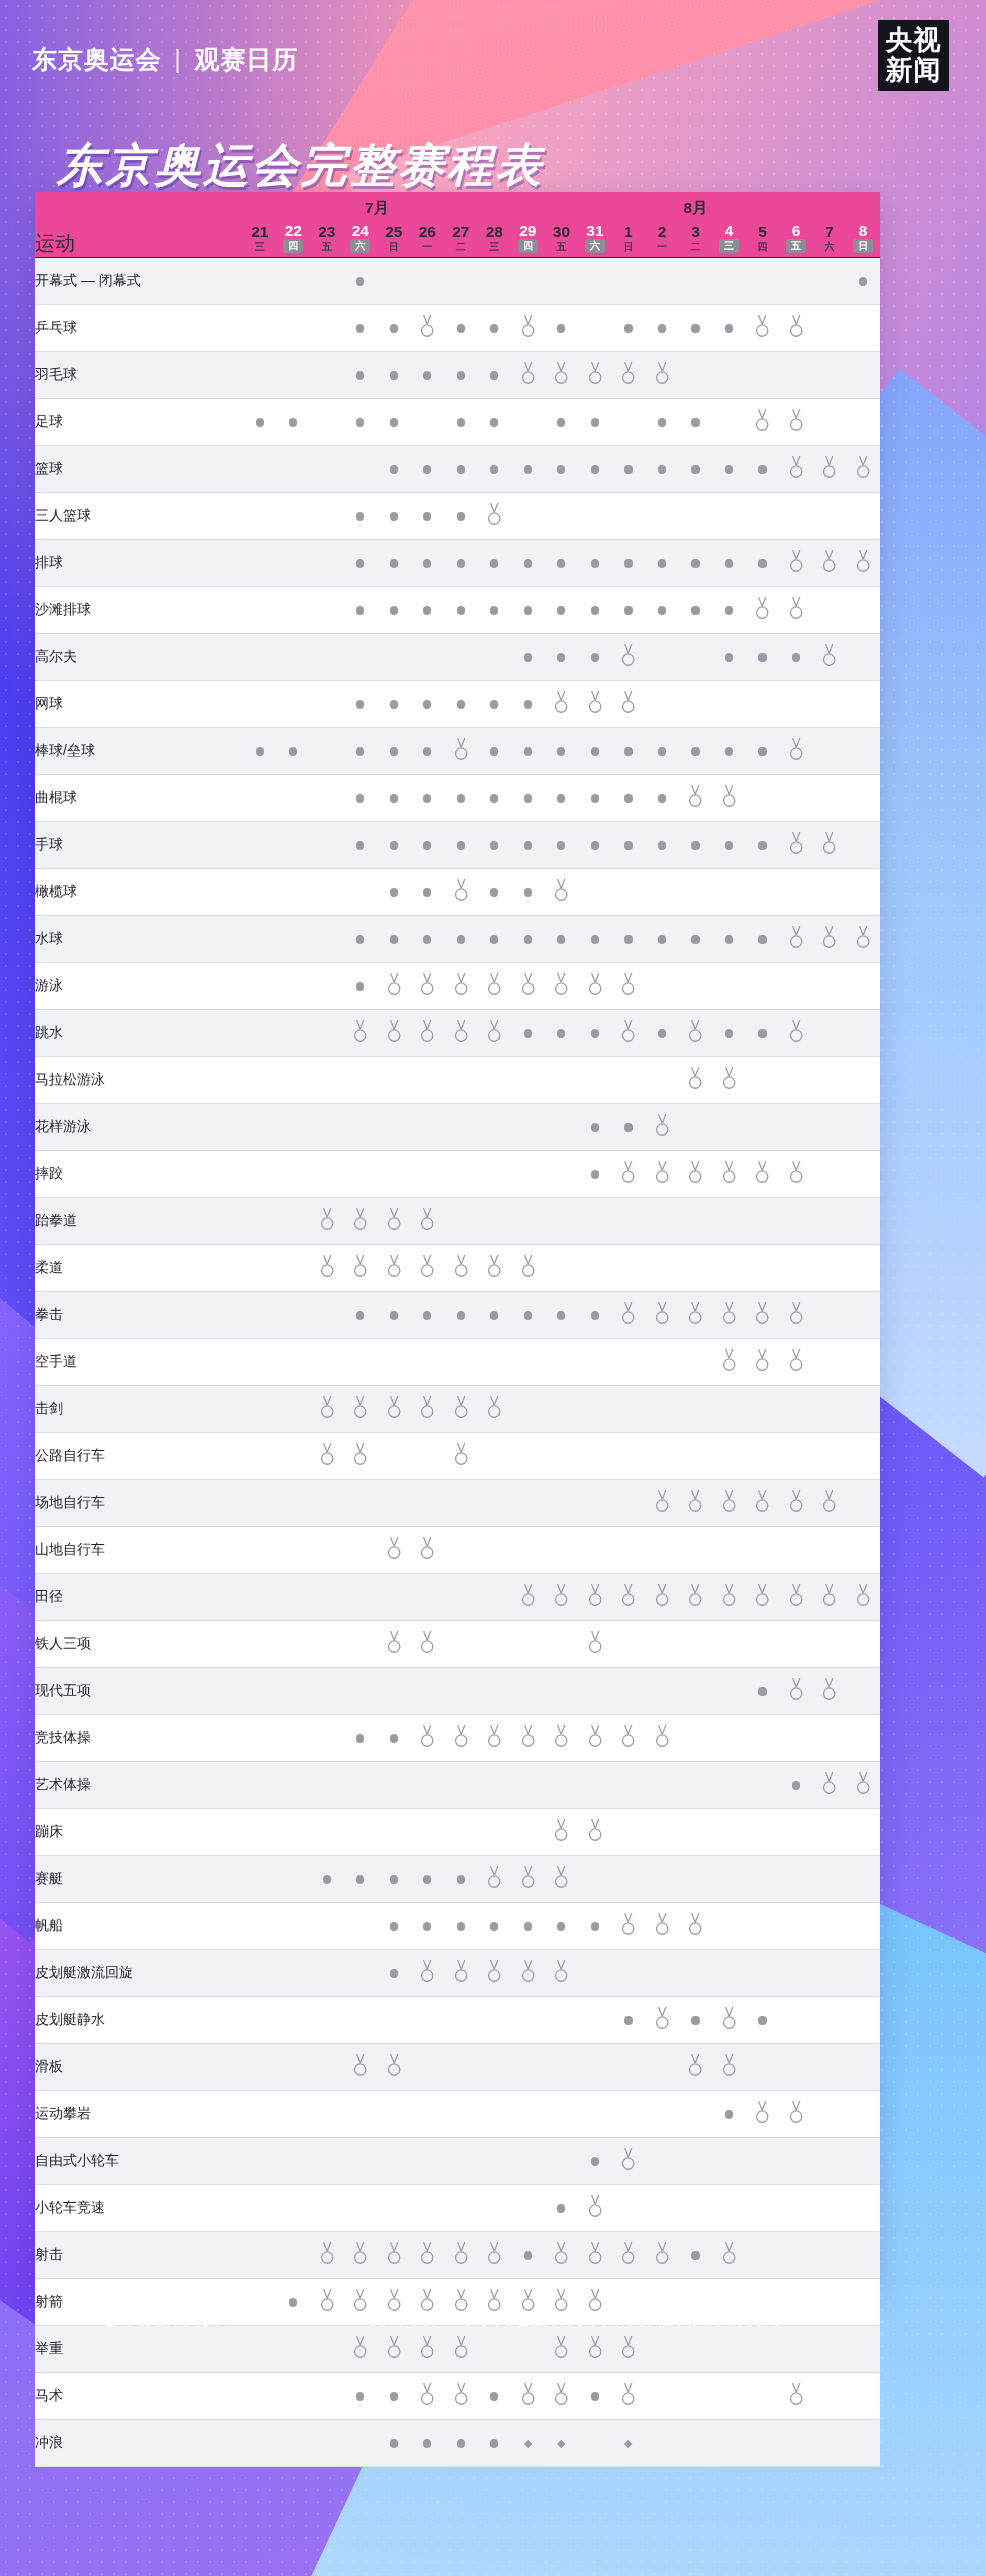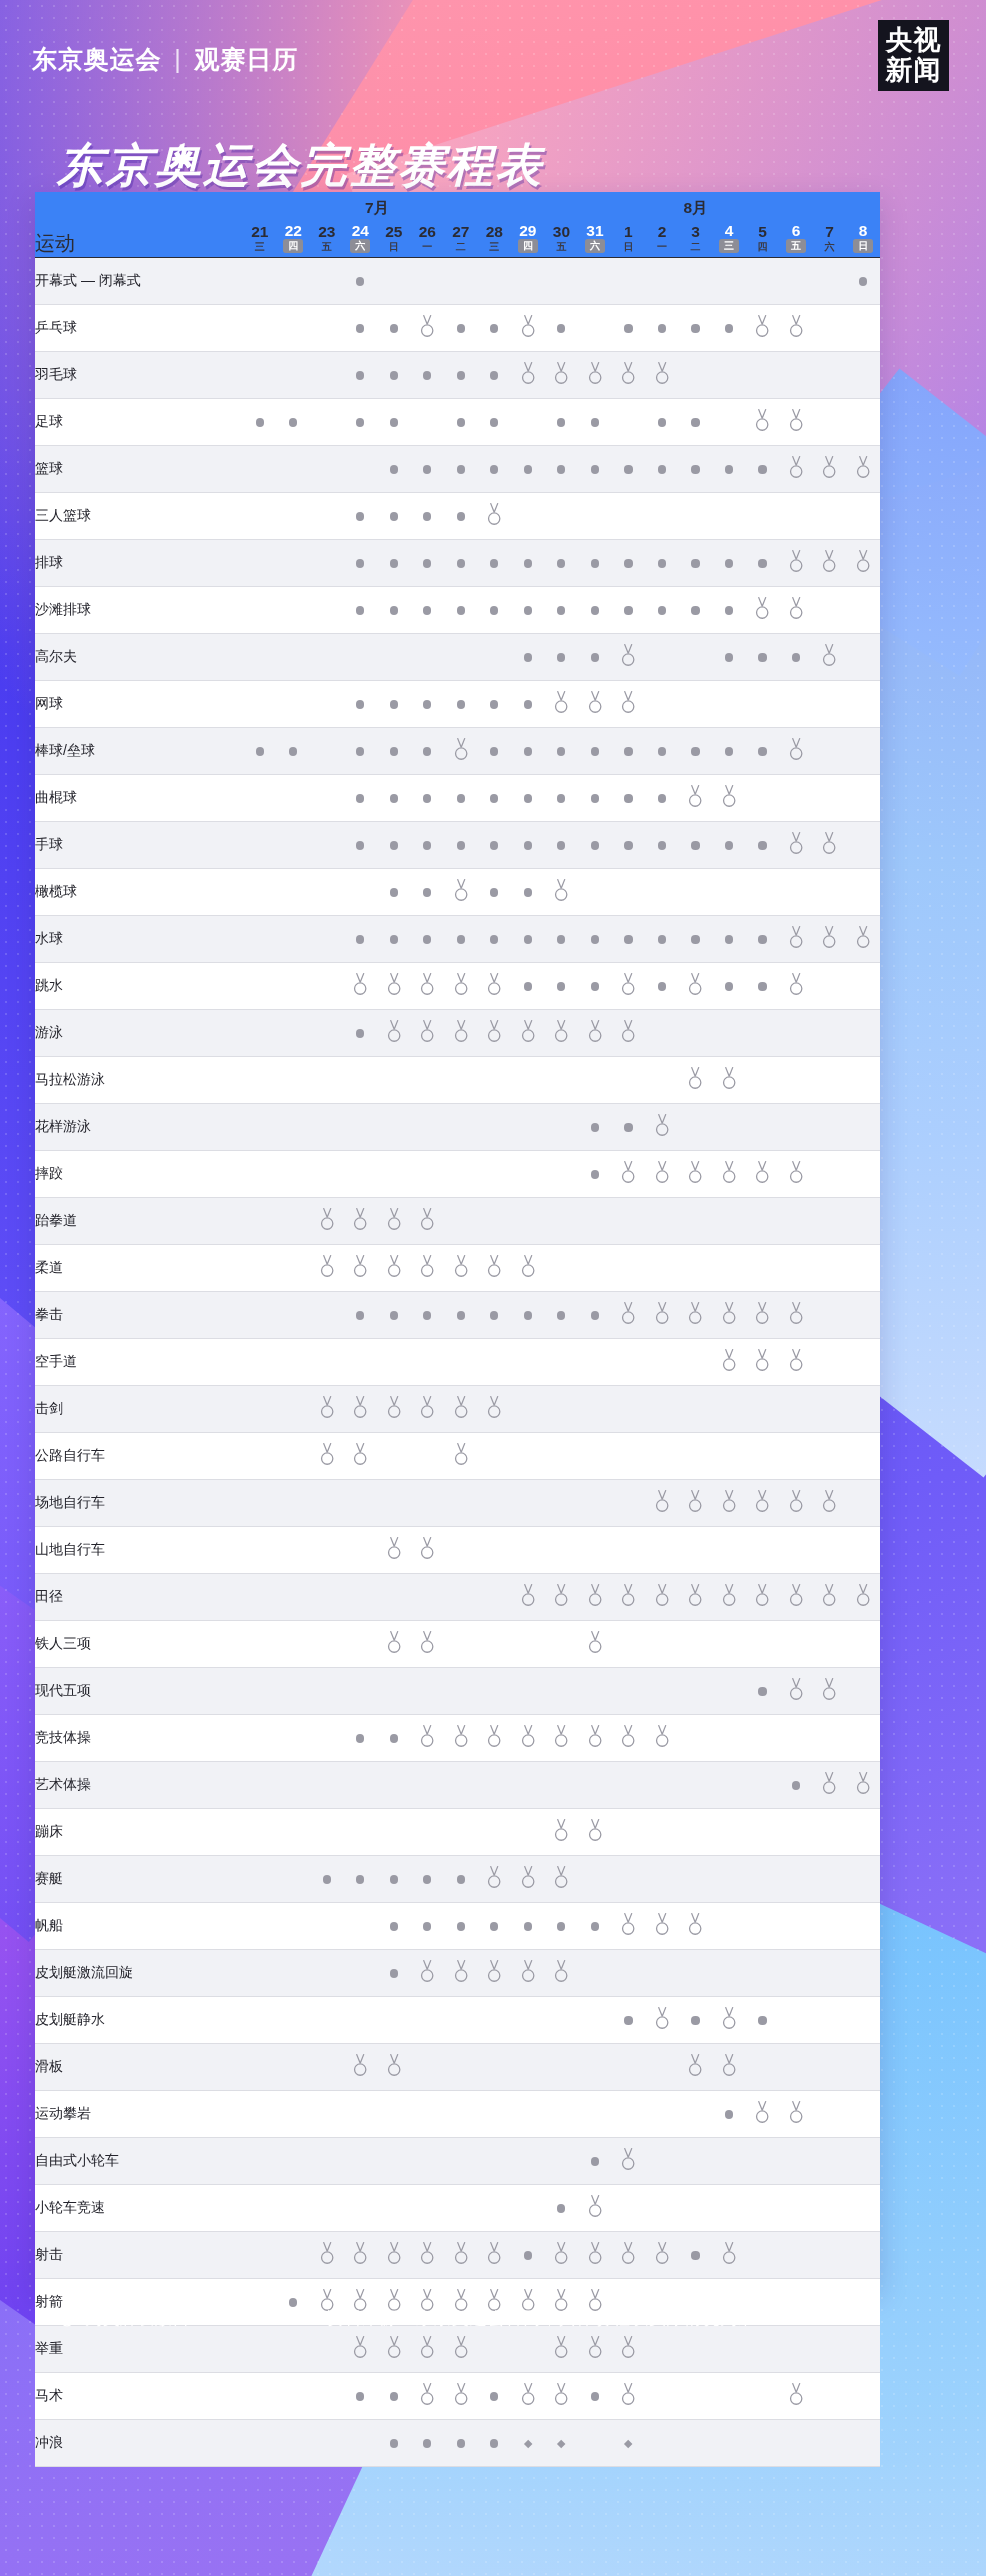--- a/index.html
+++ b/index.html
@@ -83,21 +83,21 @@
     position:absolute; top:135px; left:57px;
     color:#fff; font-size:46px; font-weight:bold; letter-spacing:2.7px;
     font-style:italic;
     text-shadow:1.8px 2.7px 0 rgba(60,30,160,.35);
   }
 
   
   #card {
     position:absolute; top:192px; left:35px;
     width:845px; height:2096px;
-    background:#3b82f6;
+    background:#ec4899;
     box-shadow:0 9px 27px rgba(30,20,110,.18);
   }
   table#sched {
     width:100%; border-collapse:collapse;
     table-layout:fixed;
   }
   table#sched col.sport { width:208px; }
   #sched th, #sched td { padding:0; }
   .monthrow th {
     height:27px;
@@ -140,21 +140,21 @@
   }
   .medal { display:inline-block; }
   .medal svg { display:block; margin:0 auto; }
   .small-dia { display:inline-block; width:6.4px; height:6.4px; background:#9a9aa4; transform:rotate(45deg); }
 
   
   #footer {
     position:absolute; left:35px; top:2302px; width:917px;
     display:flex; align-items:center; color:#fff; font-size:17.4px;
   }
-  #legend { display:flex; align-items:center; gap:9px; padding-left:23px; }
+  #legend { display:flex; align-items:center; gap:9px; padding-left:23px;margin-left:43px; }
   #source { margin-left:137px; letter-spacing:0.5px; }
 </style>
 </head>
 <body>
 
 <div id="bg">
   <div class="bg-base"></div>
   <div class="bg-shape sh1"></div>
   <div class="bg-shape sh2"></div>
   <div class="bg-shape sh3"></div>
@@ -703,20 +703,66 @@
           <td class="cell"><span class="medal"><svg width="16.4" height="25" viewBox="0 0 18 27">
                 <path d="M5 1 L9 11 M13 1 L9 11" stroke="#9a9aa4" stroke-width="1.4" fill="none"></path>
                 <circle cx="9" cy="18" r="6.2" stroke="#9a9aa4" stroke-width="1.4" fill="none"></circle>
               </svg></span></td>
           <td class="cell"><span class="medal"><svg width="16.4" height="25" viewBox="0 0 18 27">
                 <path d="M5 1 L9 11 M13 1 L9 11" stroke="#9a9aa4" stroke-width="1.4" fill="none"></path>
                 <circle cx="9" cy="18" r="6.2" stroke="#9a9aa4" stroke-width="1.4" fill="none"></circle>
               </svg></span></td>
         </tr>
         <tr>
+          <td class="sportname">游泳</td>
+          <td class="cell"></td>
+          <td class="cell"></td>
+          <td class="cell"></td>
+          <td class="cell"><span class="dot"></span></td>
+          <td class="cell"><span class="medal"><svg width="16.4" height="25" viewBox="0 0 18 27">
+                <path d="M5 1 L9 11 M13 1 L9 11" stroke="#9a9aa4" stroke-width="1.4" fill="none"></path>
+                <circle cx="9" cy="18" r="6.2" stroke="#9a9aa4" stroke-width="1.4" fill="none"></circle>
+              </svg></span></td>
+          <td class="cell"><span class="medal"><svg width="16.4" height="25" viewBox="0 0 18 27">
+                <path d="M5 1 L9 11 M13 1 L9 11" stroke="#9a9aa4" stroke-width="1.4" fill="none"></path>
+                <circle cx="9" cy="18" r="6.2" stroke="#9a9aa4" stroke-width="1.4" fill="none"></circle>
+              </svg></span></td>
+          <td class="cell"><span class="medal"><svg width="16.4" height="25" viewBox="0 0 18 27">
+                <path d="M5 1 L9 11 M13 1 L9 11" stroke="#9a9aa4" stroke-width="1.4" fill="none"></path>
+                <circle cx="9" cy="18" r="6.2" stroke="#9a9aa4" stroke-width="1.4" fill="none"></circle>
+              </svg></span></td>
+          <td class="cell"><span class="medal"><svg width="16.4" height="25" viewBox="0 0 18 27">
+                <path d="M5 1 L9 11 M13 1 L9 11" stroke="#9a9aa4" stroke-width="1.4" fill="none"></path>
+                <circle cx="9" cy="18" r="6.2" stroke="#9a9aa4" stroke-width="1.4" fill="none"></circle>
+              </svg></span></td>
+          <td class="cell"><span class="medal"><svg width="16.4" height="25" viewBox="0 0 18 27">
+                <path d="M5 1 L9 11 M13 1 L9 11" stroke="#9a9aa4" stroke-width="1.4" fill="none"></path>
+                <circle cx="9" cy="18" r="6.2" stroke="#9a9aa4" stroke-width="1.4" fill="none"></circle>
+              </svg></span></td>
+          <td class="cell"><span class="medal"><svg width="16.4" height="25" viewBox="0 0 18 27">
+                <path d="M5 1 L9 11 M13 1 L9 11" stroke="#9a9aa4" stroke-width="1.4" fill="none"></path>
+                <circle cx="9" cy="18" r="6.2" stroke="#9a9aa4" stroke-width="1.4" fill="none"></circle>
+              </svg></span></td>
+          <td class="cell"><span class="medal"><svg width="16.4" height="25" viewBox="0 0 18 27">
+                <path d="M5 1 L9 11 M13 1 L9 11" stroke="#9a9aa4" stroke-width="1.4" fill="none"></path>
+                <circle cx="9" cy="18" r="6.2" stroke="#9a9aa4" stroke-width="1.4" fill="none"></circle>
+              </svg></span></td>
+          <td class="cell"><span class="medal"><svg width="16.4" height="25" viewBox="0 0 18 27">
+                <path d="M5 1 L9 11 M13 1 L9 11" stroke="#9a9aa4" stroke-width="1.4" fill="none"></path>
+                <circle cx="9" cy="18" r="6.2" stroke="#9a9aa4" stroke-width="1.4" fill="none"></circle>
+              </svg></span></td>
+          <td class="cell"></td>
+          <td class="cell"></td>
+          <td class="cell"></td>
+          <td class="cell"></td>
+          <td class="cell"></td>
+          <td class="cell"></td>
+          <td class="cell"></td>
+        </tr>
+        <tr>
           <td class="sportname">跳水</td>
           <td class="cell"></td>
           <td class="cell"></td>
           <td class="cell"></td>
           <td class="cell"><span class="medal"><svg width="16.4" height="25" viewBox="0 0 18 27">
                 <path d="M5 1 L9 11 M13 1 L9 11" stroke="#9a9aa4" stroke-width="1.4" fill="none"></path>
                 <circle cx="9" cy="18" r="6.2" stroke="#9a9aa4" stroke-width="1.4" fill="none"></circle>
               </svg></span></td>
           <td class="cell"><span class="medal"><svg width="16.4" height="25" viewBox="0 0 18 27">
                 <path d="M5 1 L9 11 M13 1 L9 11" stroke="#9a9aa4" stroke-width="1.4" fill="none"></path>
@@ -745,66 +791,20 @@
           <td class="cell"><span class="medal"><svg width="16.4" height="25" viewBox="0 0 18 27">
                 <path d="M5 1 L9 11 M13 1 L9 11" stroke="#9a9aa4" stroke-width="1.4" fill="none"></path>
                 <circle cx="9" cy="18" r="6.2" stroke="#9a9aa4" stroke-width="1.4" fill="none"></circle>
               </svg></span></td>
           <td class="cell"><span class="dot"></span></td>
           <td class="cell"><span class="dot"></span></td>
           <td class="cell"><span class="medal"><svg width="16.4" height="25" viewBox="0 0 18 27">
                 <path d="M5 1 L9 11 M13 1 L9 11" stroke="#9a9aa4" stroke-width="1.4" fill="none"></path>
                 <circle cx="9" cy="18" r="6.2" stroke="#9a9aa4" stroke-width="1.4" fill="none"></circle>
               </svg></span></td>
-          <td class="cell"></td>
-          <td class="cell"></td>
-        </tr>
-        <tr>
-          <td class="sportname">游泳</td>
-          <td class="cell"></td>
-          <td class="cell"></td>
-          <td class="cell"></td>
-          <td class="cell"><span class="dot"></span></td>
-          <td class="cell"><span class="medal"><svg width="16.4" height="25" viewBox="0 0 18 27">
-                <path d="M5 1 L9 11 M13 1 L9 11" stroke="#9a9aa4" stroke-width="1.4" fill="none"></path>
-                <circle cx="9" cy="18" r="6.2" stroke="#9a9aa4" stroke-width="1.4" fill="none"></circle>
-              </svg></span></td>
-          <td class="cell"><span class="medal"><svg width="16.4" height="25" viewBox="0 0 18 27">
-                <path d="M5 1 L9 11 M13 1 L9 11" stroke="#9a9aa4" stroke-width="1.4" fill="none"></path>
-                <circle cx="9" cy="18" r="6.2" stroke="#9a9aa4" stroke-width="1.4" fill="none"></circle>
-              </svg></span></td>
-          <td class="cell"><span class="medal"><svg width="16.4" height="25" viewBox="0 0 18 27">
-                <path d="M5 1 L9 11 M13 1 L9 11" stroke="#9a9aa4" stroke-width="1.4" fill="none"></path>
-                <circle cx="9" cy="18" r="6.2" stroke="#9a9aa4" stroke-width="1.4" fill="none"></circle>
-              </svg></span></td>
-          <td class="cell"><span class="medal"><svg width="16.4" height="25" viewBox="0 0 18 27">
-                <path d="M5 1 L9 11 M13 1 L9 11" stroke="#9a9aa4" stroke-width="1.4" fill="none"></path>
-                <circle cx="9" cy="18" r="6.2" stroke="#9a9aa4" stroke-width="1.4" fill="none"></circle>
-              </svg></span></td>
-          <td class="cell"><span class="medal"><svg width="16.4" height="25" viewBox="0 0 18 27">
-                <path d="M5 1 L9 11 M13 1 L9 11" stroke="#9a9aa4" stroke-width="1.4" fill="none"></path>
-                <circle cx="9" cy="18" r="6.2" stroke="#9a9aa4" stroke-width="1.4" fill="none"></circle>
-              </svg></span></td>
-          <td class="cell"><span class="medal"><svg width="16.4" height="25" viewBox="0 0 18 27">
-                <path d="M5 1 L9 11 M13 1 L9 11" stroke="#9a9aa4" stroke-width="1.4" fill="none"></path>
-                <circle cx="9" cy="18" r="6.2" stroke="#9a9aa4" stroke-width="1.4" fill="none"></circle>
-              </svg></span></td>
-          <td class="cell"><span class="medal"><svg width="16.4" height="25" viewBox="0 0 18 27">
-                <path d="M5 1 L9 11 M13 1 L9 11" stroke="#9a9aa4" stroke-width="1.4" fill="none"></path>
-                <circle cx="9" cy="18" r="6.2" stroke="#9a9aa4" stroke-width="1.4" fill="none"></circle>
-              </svg></span></td>
-          <td class="cell"><span class="medal"><svg width="16.4" height="25" viewBox="0 0 18 27">
-                <path d="M5 1 L9 11 M13 1 L9 11" stroke="#9a9aa4" stroke-width="1.4" fill="none"></path>
-                <circle cx="9" cy="18" r="6.2" stroke="#9a9aa4" stroke-width="1.4" fill="none"></circle>
-              </svg></span></td>
-          <td class="cell"></td>
-          <td class="cell"></td>
-          <td class="cell"></td>
-          <td class="cell"></td>
-          <td class="cell"></td>
           <td class="cell"></td>
           <td class="cell"></td>
         </tr>
         <tr>
           <td class="sportname">马拉松游泳</td>
           <td class="cell"></td>
           <td class="cell"></td>
           <td class="cell"></td>
           <td class="cell"></td>
           <td class="cell"></td>

